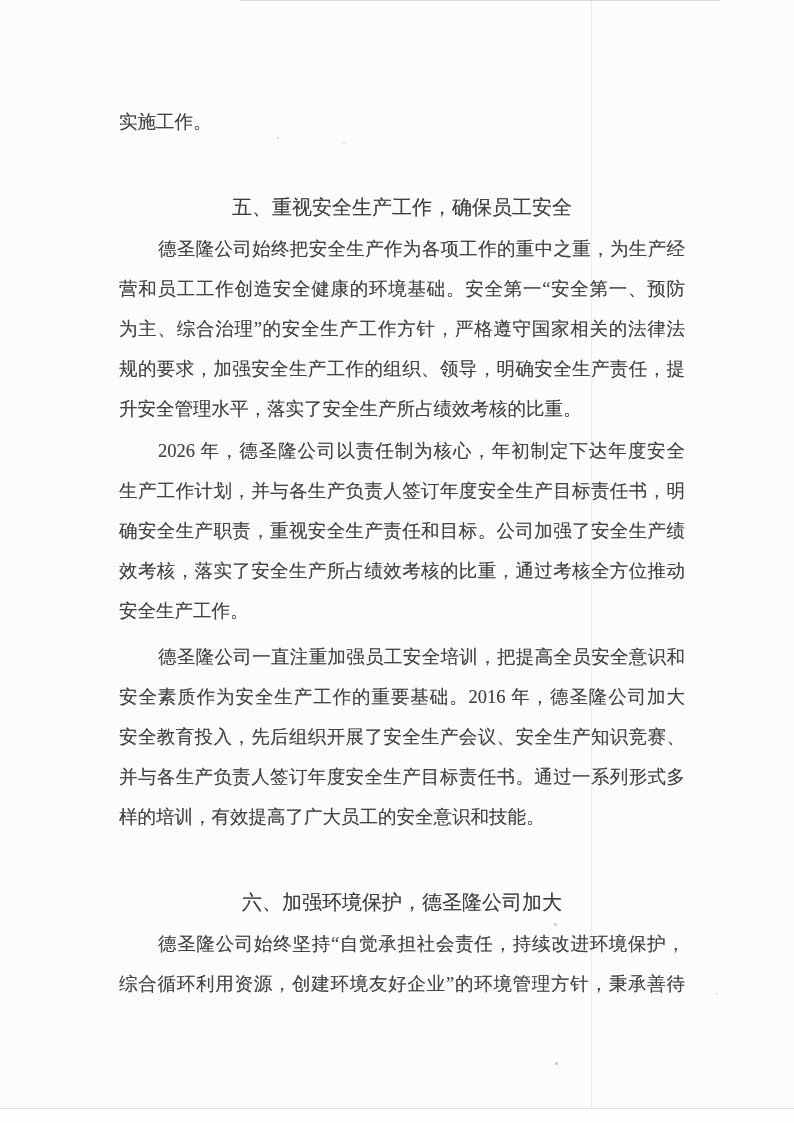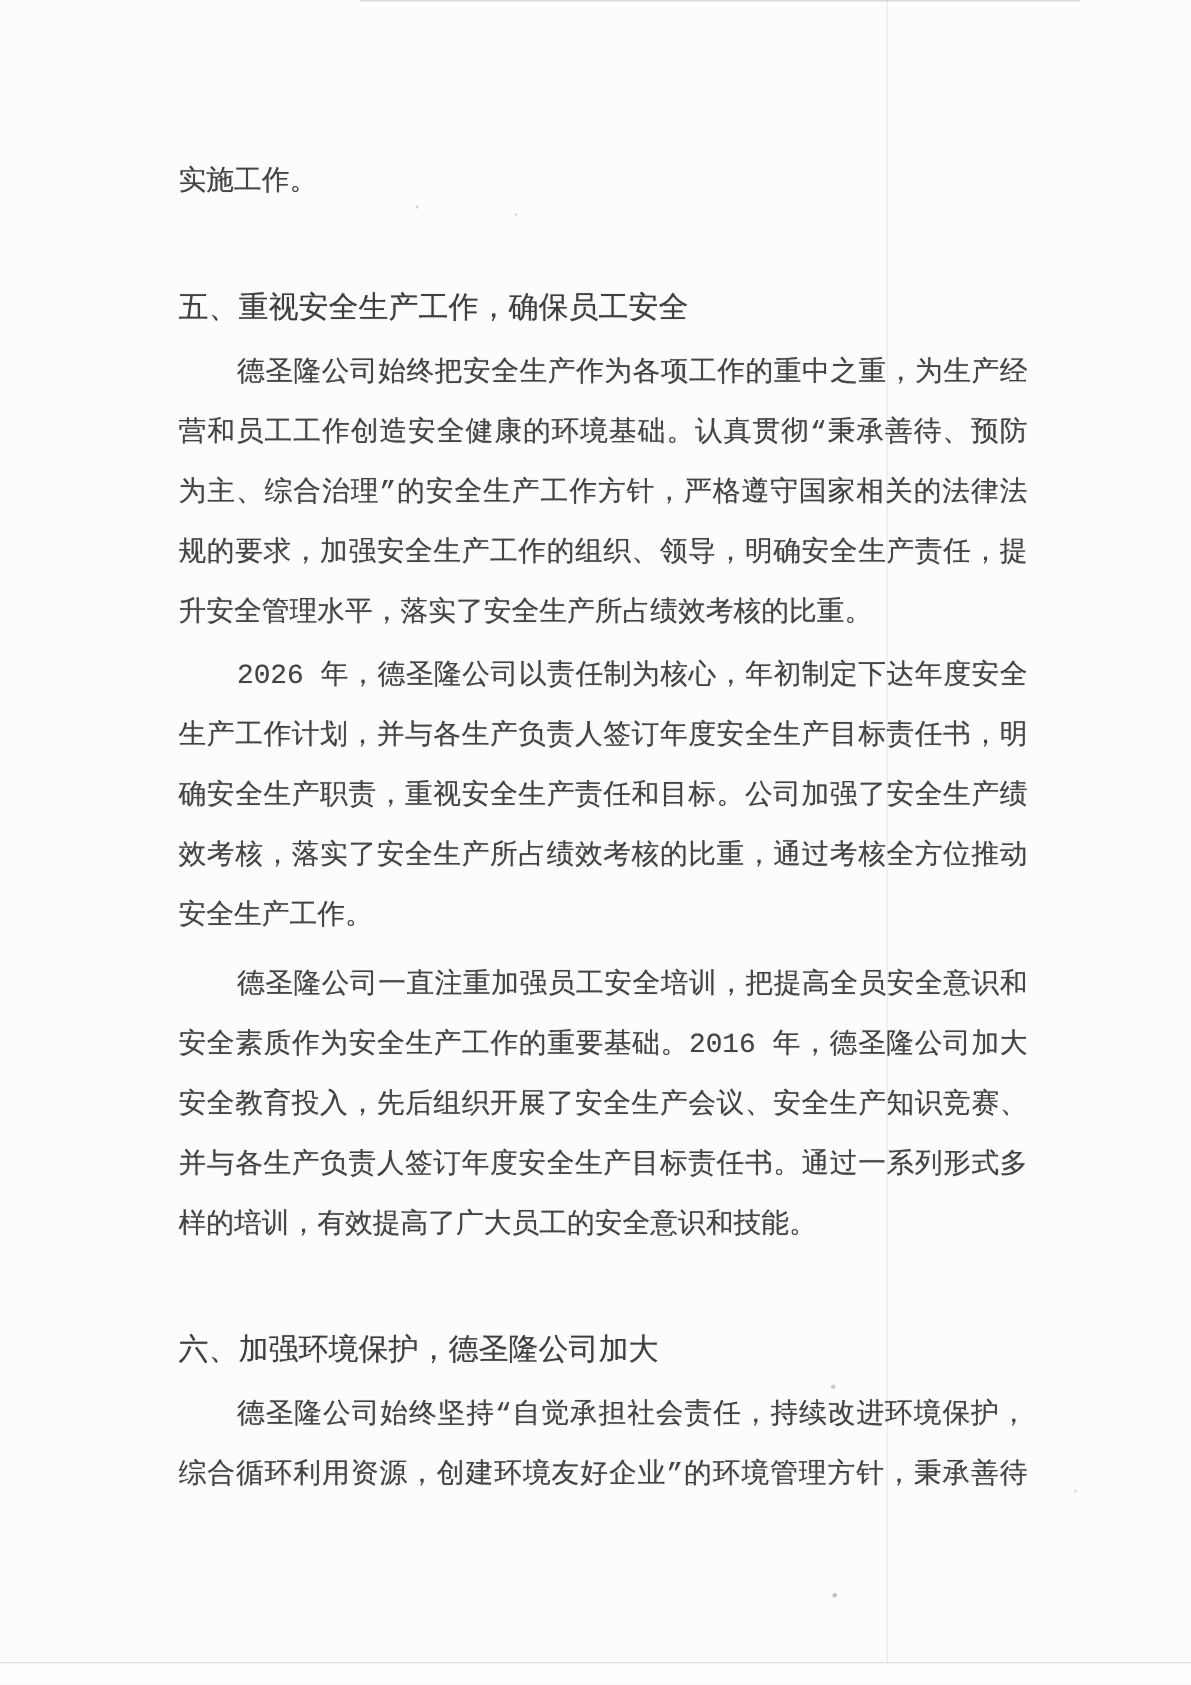--- a/index.html
+++ b/index.html
@@ -36,40 +36,39 @@
     position:absolute;top:1109px;left:0;width:794px;height:14px;
     background:#fdfdfe;
   }
   .speck{position:absolute;border-radius:50%;}
   
   .content{
     position:absolute;left:119px;top:102px;width:566px;
     color:var(--ink);
     font-size:18.5px;
     text-shadow:0 0 0.6px rgba(80,82,84,0.55);
-    font-family:Liberation Mono, monospace;
   }
   .ln{
     height:40px;line-height:40px;
     text-align:justify;
     text-align-last:justify;
     white-space:normal;
   }
   .ln-end{
     height:40px;line-height:40px;
     text-align:left;
     text-align-last:left;
   }
   .indent{text-indent:39px;}
   .heading{
     height:40px;line-height:40px;
     font-size:20px;
     font-weight:400;
     margin:0;
-    text-align:left;
+    text-align:center;
     color:#3e3f41;
   }
   .h-five{margin-top:45px;}
   .para{margin-top:2px;}
   .para-3{margin-top:6px;}
   .h-six{margin-top:45px;}
 </style>
 </head>
 <body>
 
@@ -86,21 +85,21 @@
   <div class="speck" style="left:716px;top:993px;width:2px;height:2px;background:rgba(175,178,178,0.4);"></div>
 
   <div class="content">
 
     <div class="ln-end">实施工作。</div>
 
     <h2 class="heading h-five">五、重视安全生产工作，确保员工安全</h2>
 
     <div class="para">
       <div class="ln indent">德圣隆公司始终把安全生产作为各项工作的重中之重，为生产经</div>
-      <div class="ln">营和员工工作创造安全健康的环境基础。认真贯彻“秉承善待、预防</div>
+      <div class="ln">营和员工工作创造安全健康的环境基础。安全第一“安全第一、预防</div>
       <div class="ln">为主、综合治理”的安全生产工作方针，严格遵守国家相关的法律法</div>
       <div class="ln">规的要求，加强安全生产工作的组织、领导，明确安全生产责任，提</div>
       <div class="ln-end">升安全管理水平，落实了安全生产所占绩效考核的比重。</div>
     </div>
 
     <div class="para">
       <div class="ln indent">2026 年，德圣隆公司以责任制为核心，年初制定下达年度安全</div>
       <div class="ln">生产工作计划，并与各生产负责人签订年度安全生产目标责任书，明</div>
       <div class="ln">确安全生产职责，重视安全生产责任和目标。公司加强了安全生产绩</div>
       <div class="ln">效考核，落实了安全生产所占绩效考核的比重，通过考核全方位推动</div>

